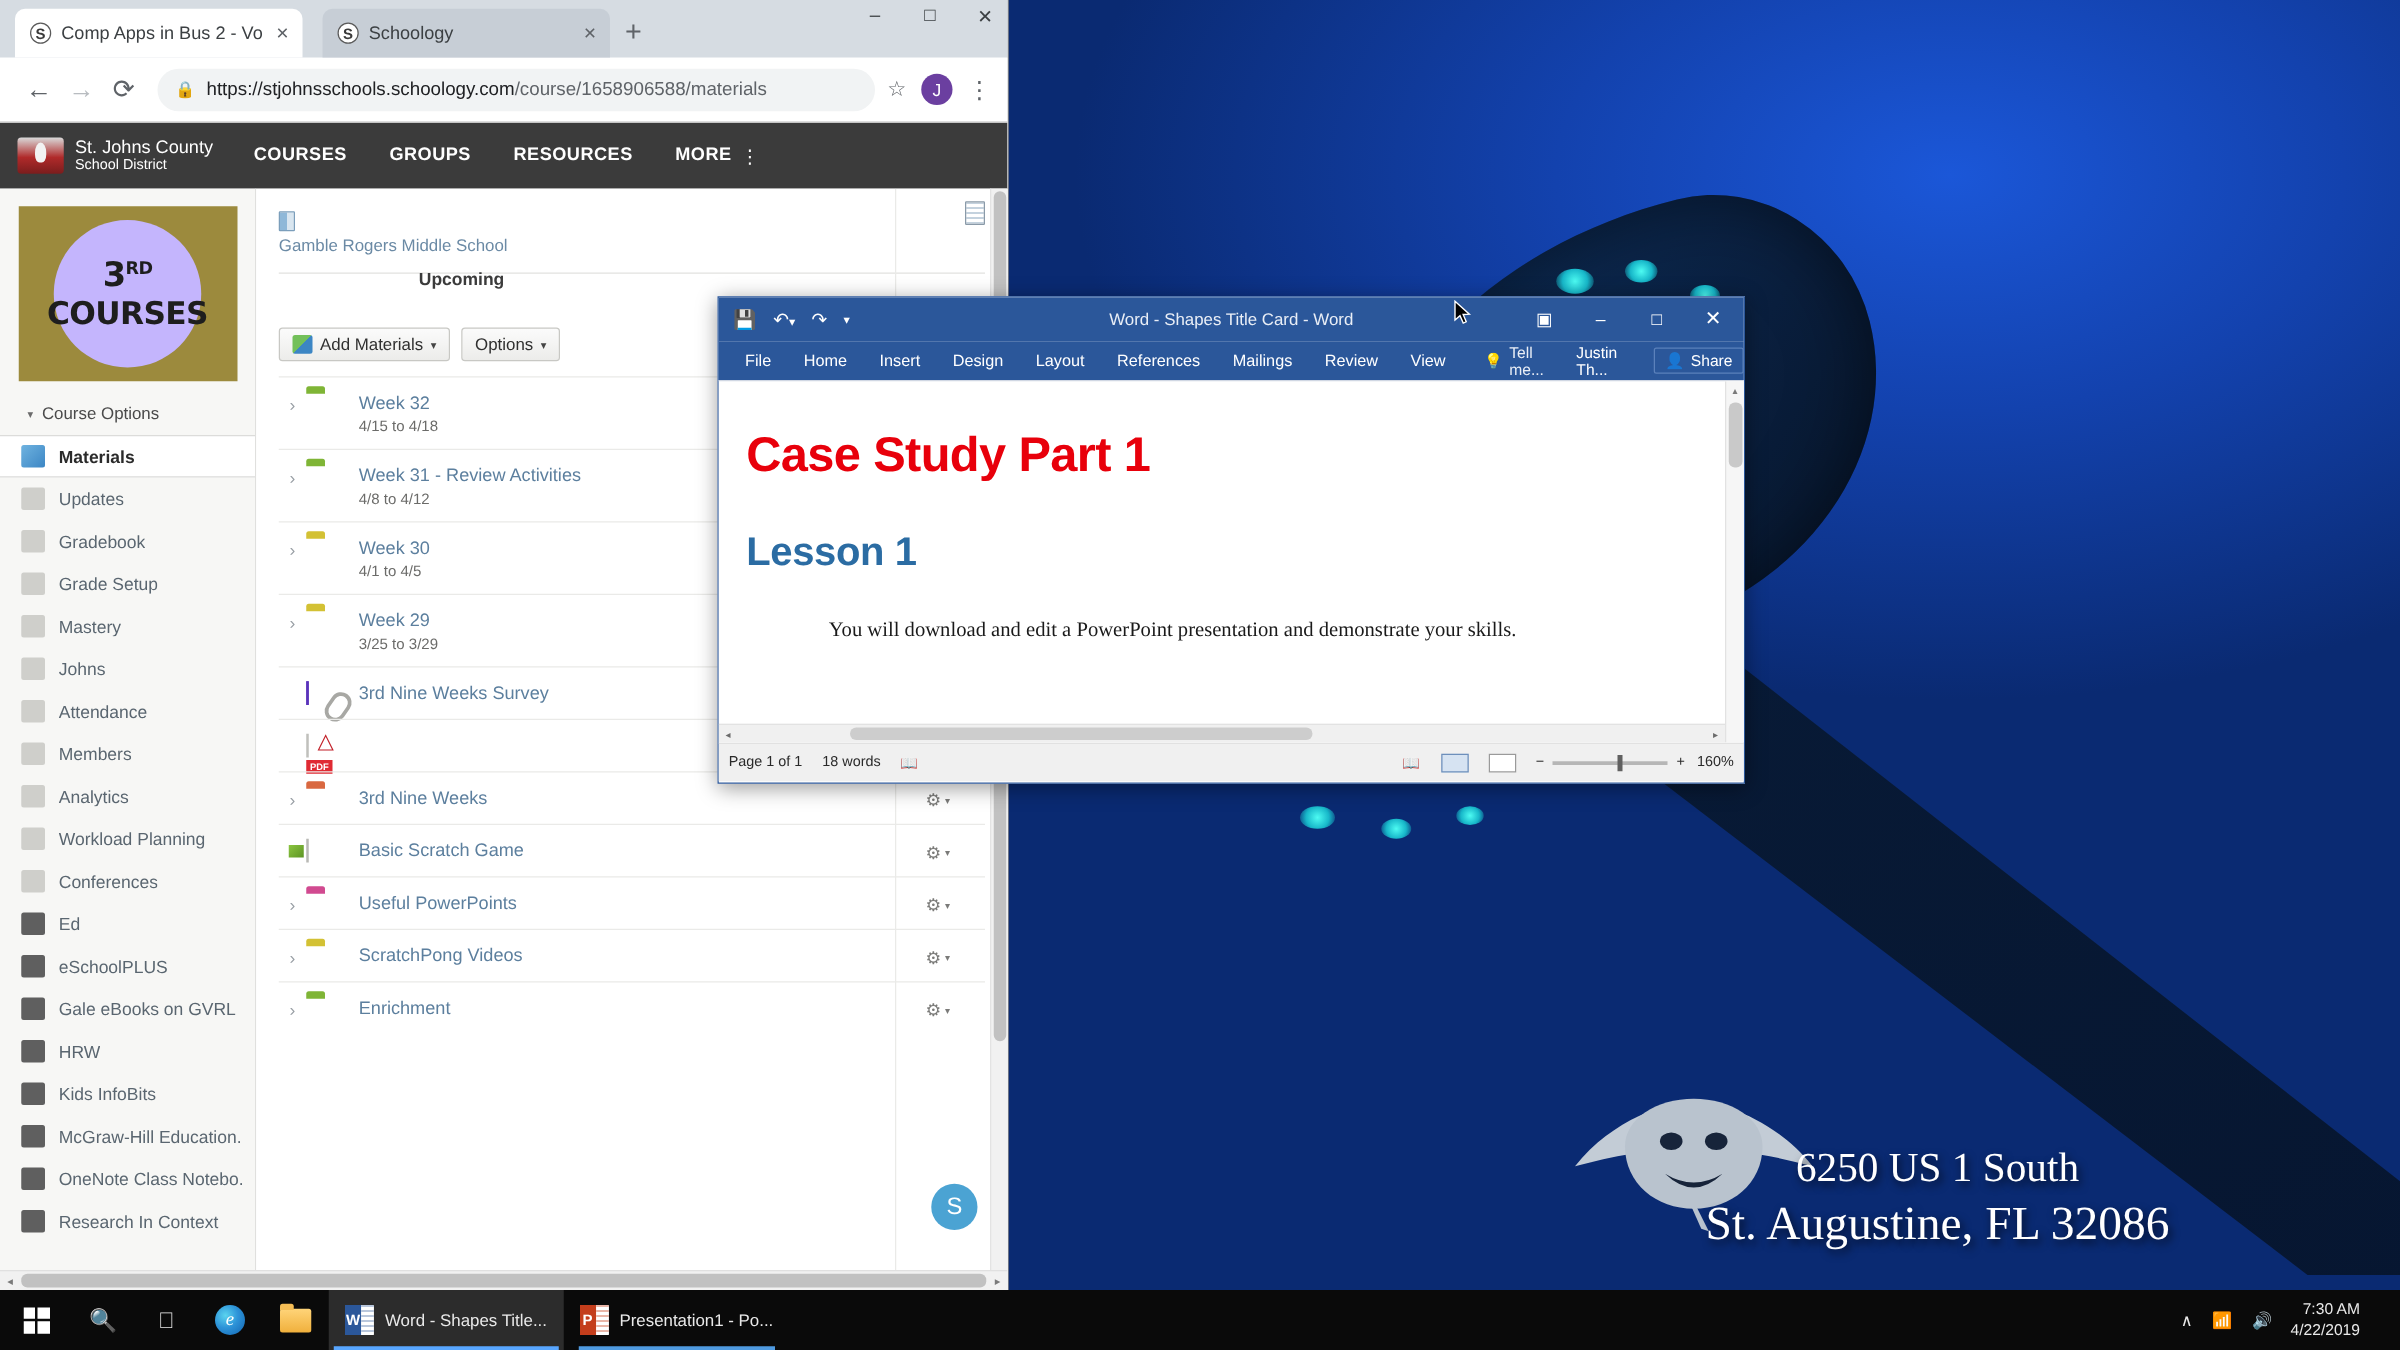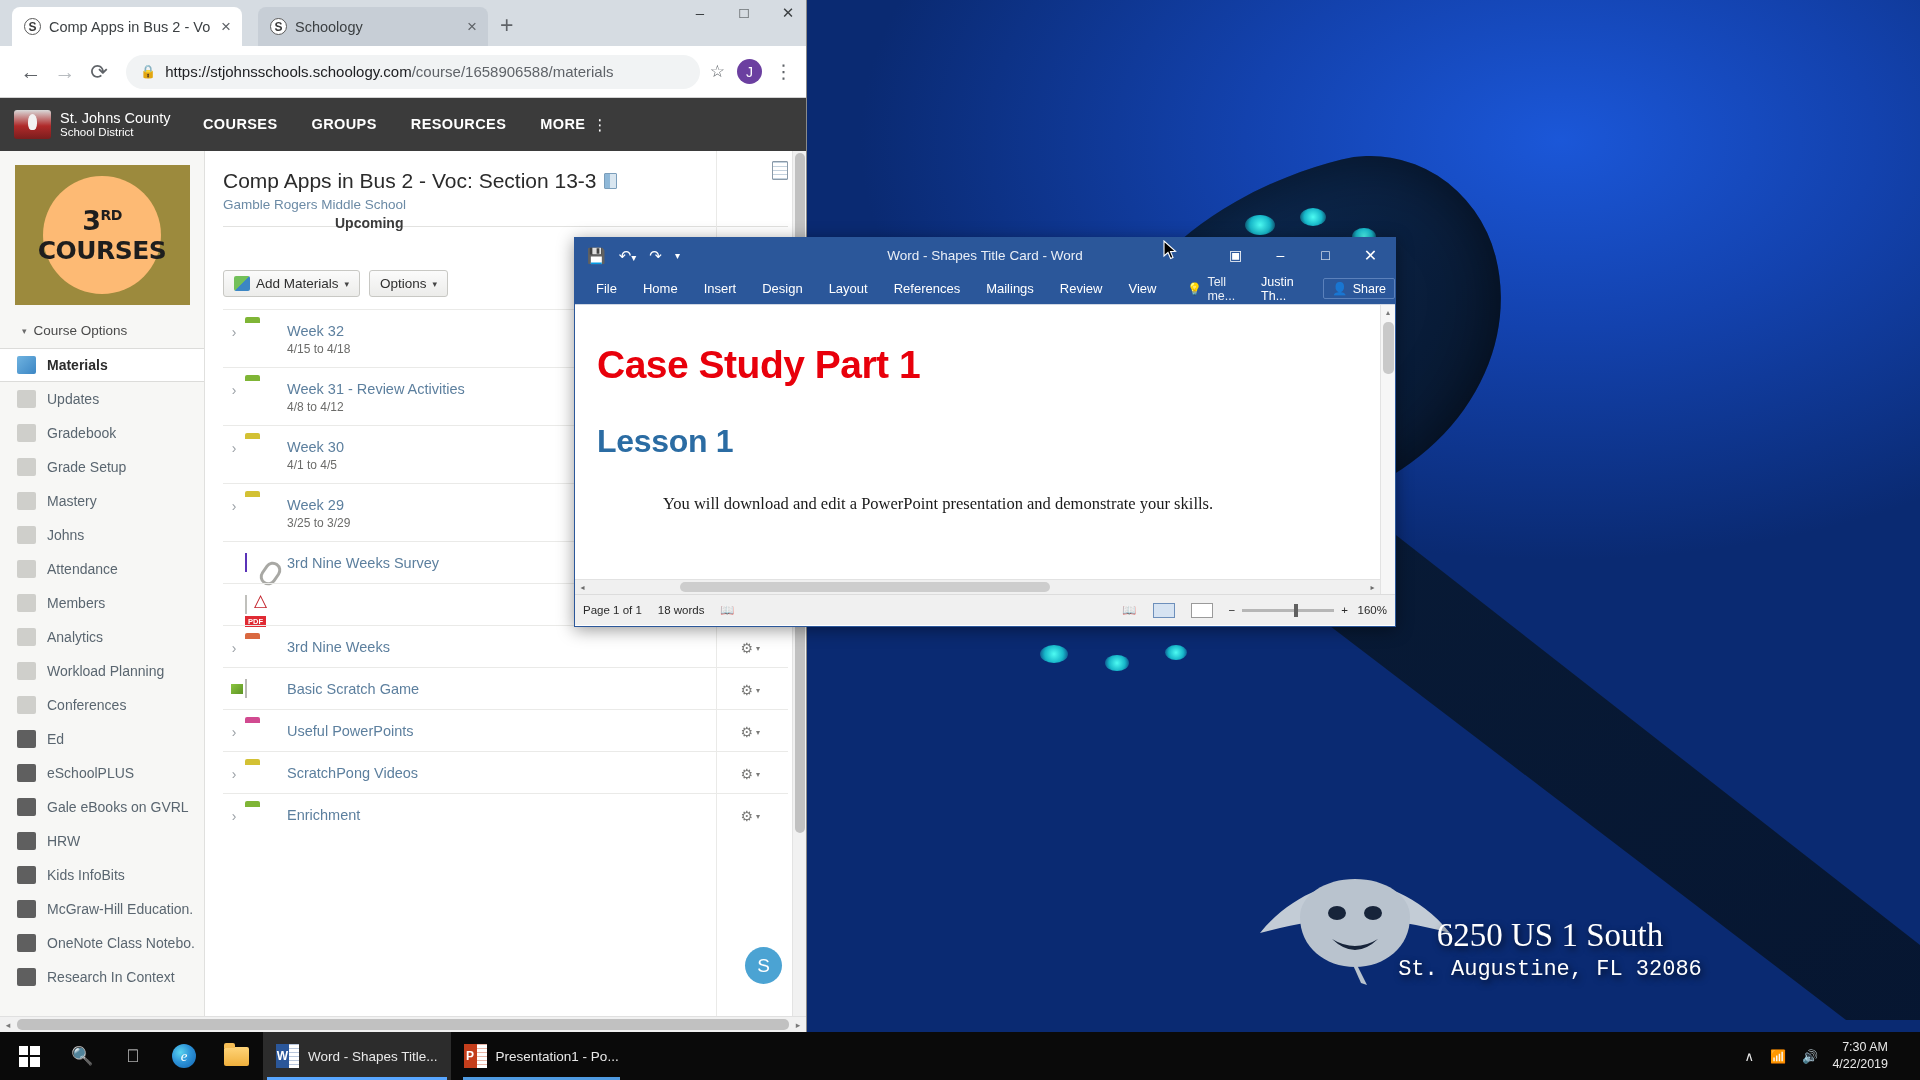--- a/index.html
+++ b/index.html
@@ -49,21 +49,21 @@
   }
   #wm-title .l1 { font-size: 53px; letter-spacing: .5px; line-height: 1.12; }
   #wm-title .l2 { font-size: 47px; line-height: 1.18; }
   #wm-addr {
     position: absolute; left: 1200px; top: 915px; width: 700px;
     text-align: center; color: #ffffff;
     font-family: "Liberation Serif", serif;
     text-shadow: 2px 3px 7px rgba(0,0,0,.7);
   }
   #wm-addr .a1 { font-size: 33px; line-height: 1.25; }
-  #wm-addr .a2 { font-size: 22px; line-height: 1.25; font-family: Liberation Mono, monospace; }
+  #wm-addr .a2 { font-size: 38px; line-height: 1.25; }
   #ray-logo {
     position: absolute; left: 1240px; top: 855px; width: 230px; height: 130px;
   }
 
   
   #browser {
     position: absolute; left: 0; top: 0; width: 806px; height: 1032px;
     background: #ffffff;
     box-shadow: 0 0 0 1px #8a8a8a;
   }
@@ -151,21 +151,21 @@
   #sch-side {
     width: 205px; flex: 0 0 205px; background: #f7f7f5;
     border-right: 1px solid #e0e0de; padding: 14px 0 0 0;
   }
   #period-badge {
     width: 175px; height: 140px; margin: 0 auto 8px auto;
     background: #9c8a3d; display: flex; align-items: center; justify-content: center;
   }
   #badge-seal {
     width: 118px; height: 118px; border-radius: 50%;
-    background: #fdba74; display: flex; flex-direction: column;
+    background: #c4b5fd; display: flex; flex-direction: column;
     align-items: center; justify-content: center; color: #1e1e1e;
     font-family: "DejaVu Sans", sans-serif;
   }
   #badge-seal .b1 { font-size: 27px; font-weight: bold; letter-spacing: -.5px; }
   #badge-seal .b1 sup { font-size: 14px; }
   #badge-seal .b2 { font-size: 25px; font-weight: bold; letter-spacing: -.5px; }
   #course-options {
     font-size: 13.5px; color: #4a4a4a; padding: 10px 0 10px 22px;
     display: flex; align-items: center; gap: 7px;
   }
@@ -694,21 +694,20 @@
               <div class="side-item">
                 <span class="side-ico dark"></span>
                 <span class="side-label">Research In Context</span>
               </div>
             </div>
         </aside>
 
         <main id="sch-main">
           <div id="course-head">
             <h1 id="course-title">
-              <span>Comp Apps in Bus 2 - Voc: Section 13-3</span>
               <span id="title-book"></span>
             </h1>
             <div id="course-sub">Gamble Rogers Middle School</div>
           </div>
 
           <div id="toolbar">
             <button class="tb-btn">
               <span class="tb-ico"></span>
               <span>Add Materials</span>
               <span class="tb-caret">▾</span>

